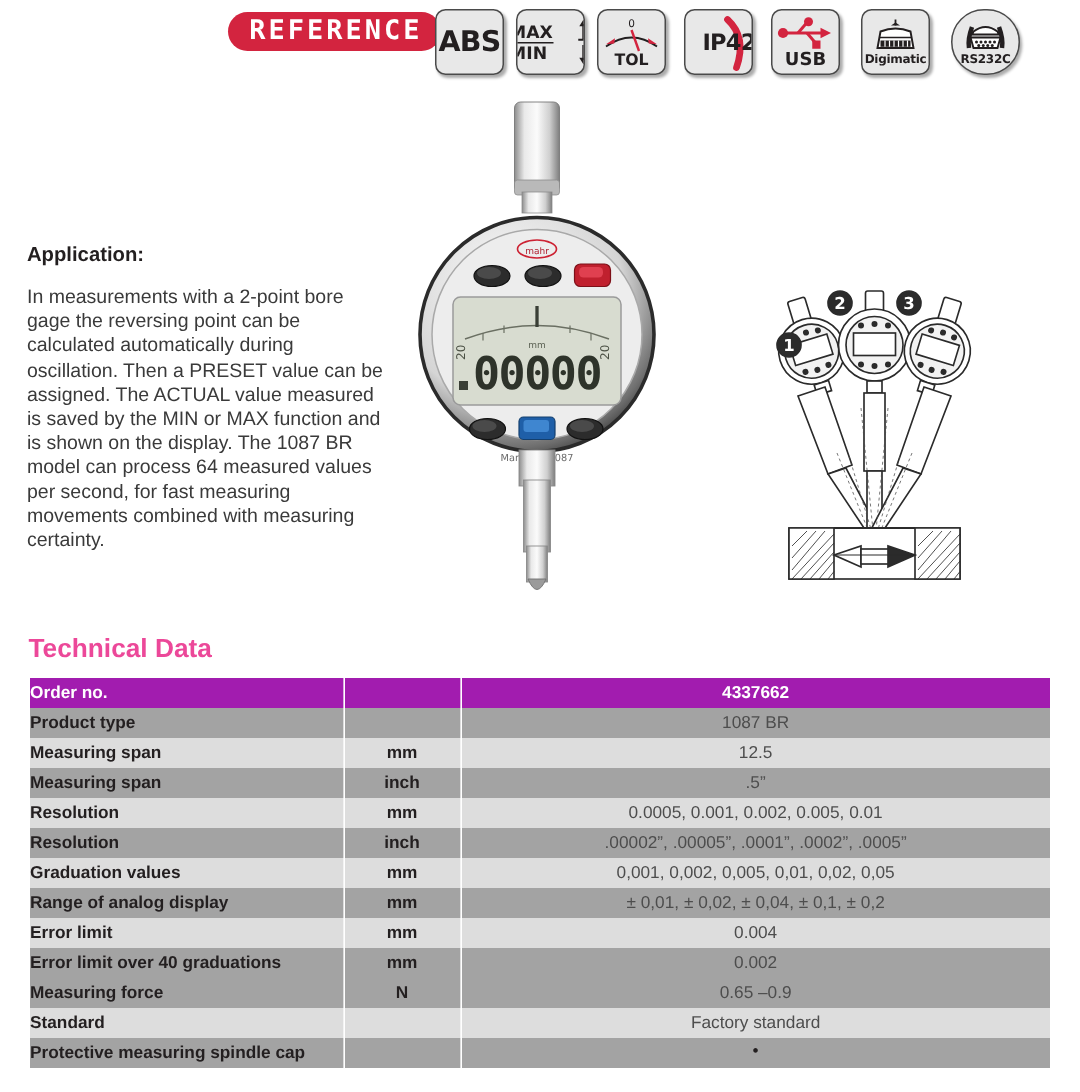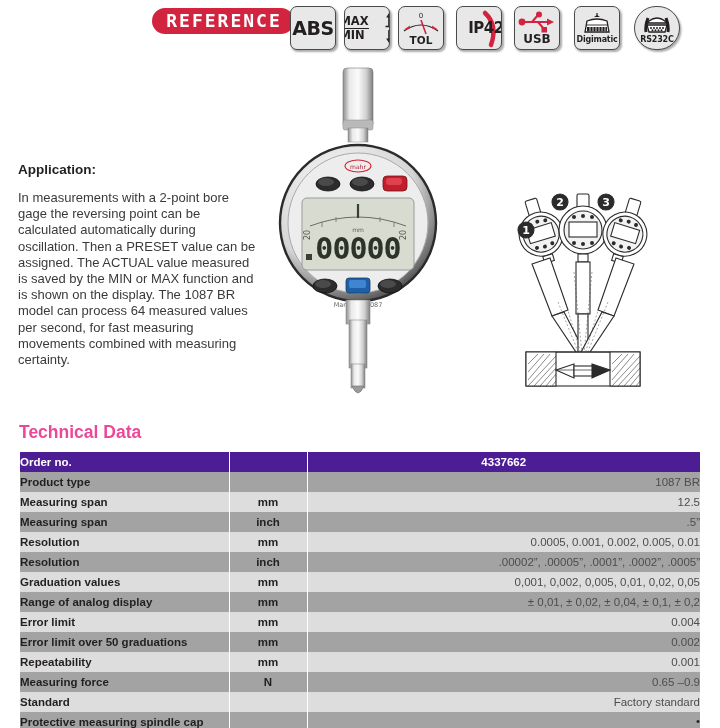--- a/index.html
+++ b/index.html
@@ -157,21 +157,21 @@
     padding: 0;
     vertical-align: middle;
     font-size: 11.5px;
     box-sizing: border-box;
   }
   #tech-table col.c-label { width: 209px; }
   #tech-table col.c-unit  { width: 78px; }
   #tech-table col.c-value { width: 393px; }
 
   .hdr-row td {
-    background: #4c1d95;
+    background: #a21caf;
     color: #ffffff;
     font-weight: bold;
     height: 21px;
   }
   .hdr-row .td-label { padding-left: 6px; }
   .hdr-row .td-value { text-align: center; }
 
   .row-a td { background: #a3a3a3; }
   .row-b td { background: #dddddd; }
 
@@ -181,21 +181,21 @@
     padding-left: 6px;
   }
   .td-unit {
     text-align: center;
     font-weight: bold;
     color: #231f20;
     border-left: 1px solid #ffffff;
     border-right: 1px solid #ffffff;
   }
   .td-value {
-    text-align: right;
+    text-align: center;
     color: #4d4d4d;
   }
   .dot-mark {
     font-size: 13px;
     line-height: 1;
     color: #231f20;
   }
 </style>
 </head>
 <body>
@@ -539,28 +539,23 @@
         <td class="td-label">Range of analog display</td>
         <td class="td-unit">mm</td>
         <td class="td-value">± 0,01, ± 0,02, ± 0,04, ± 0,1, ± 0,2</td>
       </tr>
       <tr class="row-b">
         <td class="td-label">Error limit</td>
         <td class="td-unit">mm</td>
         <td class="td-value">0.004</td>
       </tr>
       <tr class="row-a">
-        <td class="td-label">Error limit over 50 graduations</td>
+        <td class="td-label">Error limit over 40 graduations</td>
         <td class="td-unit">mm</td>
         <td class="td-value">0.002</td>
-      </tr>
-      <tr class="row-b">
-        <td class="td-label">Repeatability</td>
-        <td class="td-unit">mm</td>
-        <td class="td-value">0.001</td>
       </tr>
       <tr class="row-a">
         <td class="td-label">Measuring force</td>
         <td class="td-unit">N</td>
         <td class="td-value">0.65 –0.9</td>
       </tr>
       <tr class="row-b">
         <td class="td-label">Standard</td>
         <td class="td-unit"></td>
         <td class="td-value">Factory standard</td>

